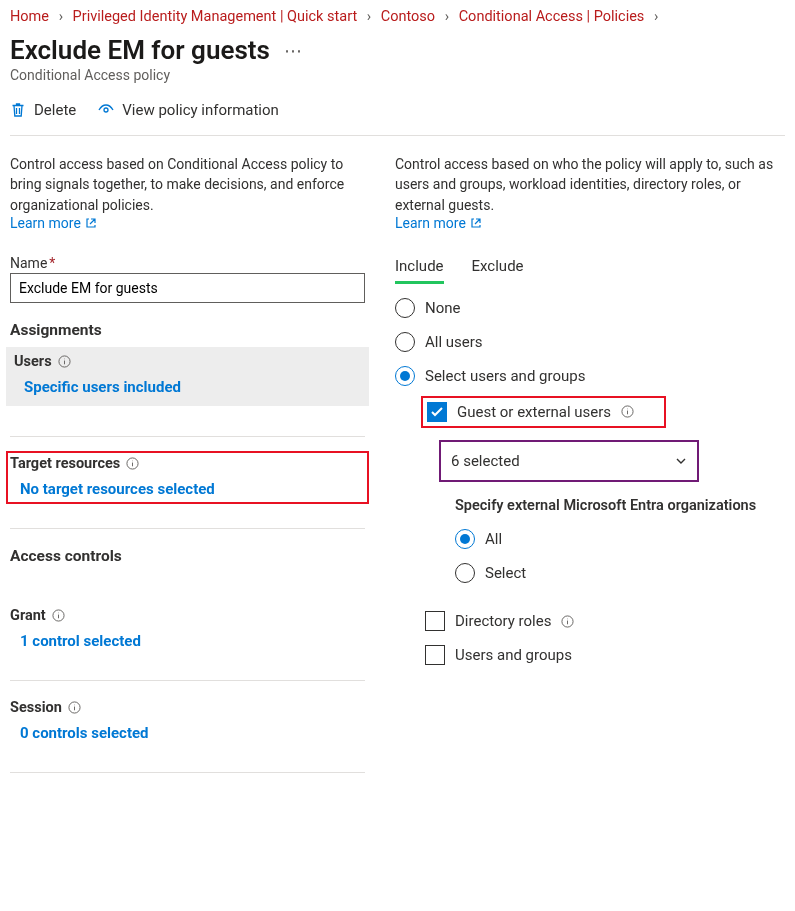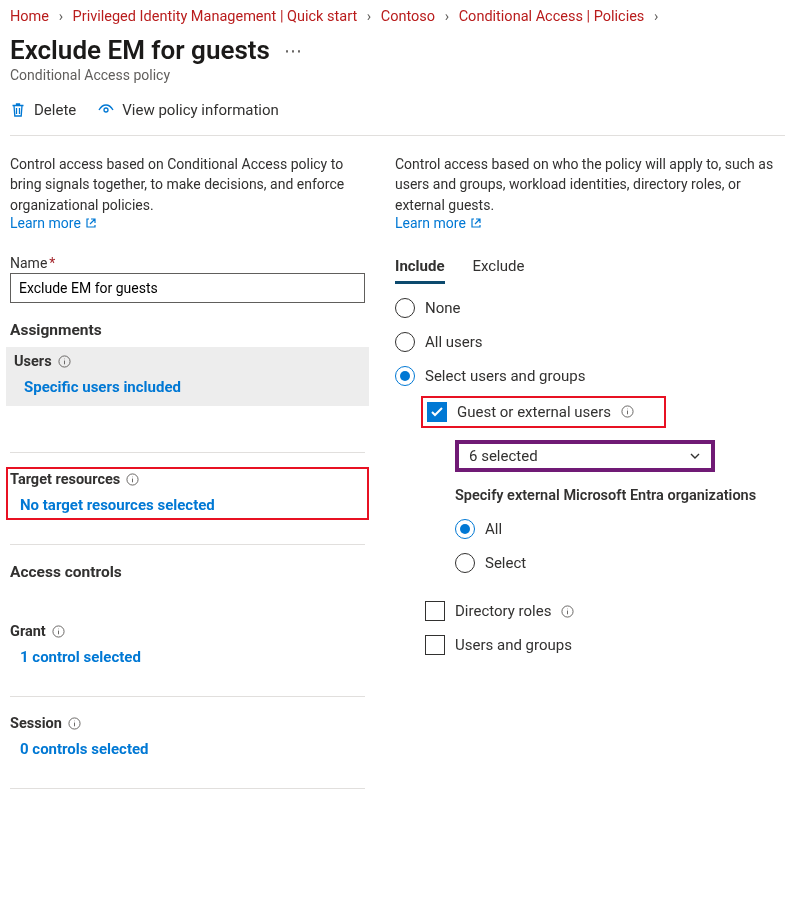--- a/index.html
+++ b/index.html
@@ -42,45 +42,45 @@
   .field-label { font-size:14px; margin-top:24px; }
   .req { color:#a4262c; margin-left:2px; }
   .textfield { width:100%; height:30px; border:1px solid #605e5c; padding:0 8px; font-size:14px; margin-top:2px; font-family:inherit; }
 
   
   .sect { margin-top: 18px; font-size:15.5px; color:#323130; border-bottom:1px solid #e1dfdd; padding-bottom:30px;font-weight:bold; }
   .sect-header { margin-bottom: 12px; font-size:15.5px; }
   .sub-label { display:flex; align-items:center; gap:6px; font-size:14.5px; color:#323130; }
   .sub-value { color:#0078d4; font-size:15px; margin-top:8px; padding-left:10px; cursor:pointer; }
   .info-icon { width:13px; height:13px; vertical-align:middle; }
-  .selected-block { background:#ededed; padding:6px 8px 10px 8px; margin:-4px -4px 16px -4px;}
+  .selected-block { background:#ededed; padding:6px 8px 10px 8px; margin:-4px -4px 0 -4px;}
   
   .highlight-box { border: 2.5px solid #e81123; padding: 2px 2px 4px 2px; margin: -4px -4px -6px -4px; }
 
   
   .tabs { display:flex; gap: 28px; border-bottom: none; margin-top: 26px; }
   .tab { font-size:15px; padding-bottom:6px; cursor:pointer; }
-  .tab.active { font-weight:700; border-bottom: 3px solid #0c4a6e; }
+  .tab.active { font-weight:400; border-bottom: 3px solid #22c55e; }
 
   
   .opt-row { display:flex; align-items:center; gap:10px; margin-top:14px; font-size:15px; }
   .radio { width:20px; height:20px; border-radius:50%; border:1px solid #323130; display:inline-flex; align-items:center; justify-content:center; cursor:pointer; flex-shrink:0; background:#fff;}
   .radio.checked { border-color:#0078d4; }
   .radio.checked::after { content:""; width:10px; height:10px; border-radius:50%; background:#0078d4; }
   .checkbox { width:20px; height:20px; border:1px solid #323130; display:inline-flex; align-items:center; justify-content:center; cursor:pointer; flex-shrink:0; background:#fff;}
   .checkbox.checked { background:#0078d4; border-color:#0078d4; }
   .checkbox.checked svg { display:block; }
   .checkbox svg { display:none; width:14px; height:14px; }
 
   .nested { margin-left: 30px; }
   .nested-more { margin-left: 60px; }
 
   .highlight-box-r { border: 2.5px solid #e81123; padding: 4px 30px 4px 4px; display:inline-flex; margin-left:26px; margin-top:10px;}
 
-  .dropdown { margin-left:60px; margin-top:12px; height:32px; border:4px solid #701a75; width:260px; display:flex; align-items:center; justify-content:space-between; padding:0 10px; font-size:15px; cursor:pointer; }
+  .dropdown { margin-left:44px; margin-top:12px; height:42px; border:2px solid #701a75; width:260px; display:flex; align-items:center; justify-content:space-between; padding:0 10px; font-size:15px; cursor:pointer; }
   .dropdown svg { width:12px; height:12px; }
 
   .sub-head { font-weight:600; font-size:14.5px; margin-left:60px; margin-top:14px; line-height:1.35; }
 </style>
 </head>
 <body>
 
 <div class="breadcrumb">
   <span class="crumb">Home</span>
   <span class="sep">›</span>

